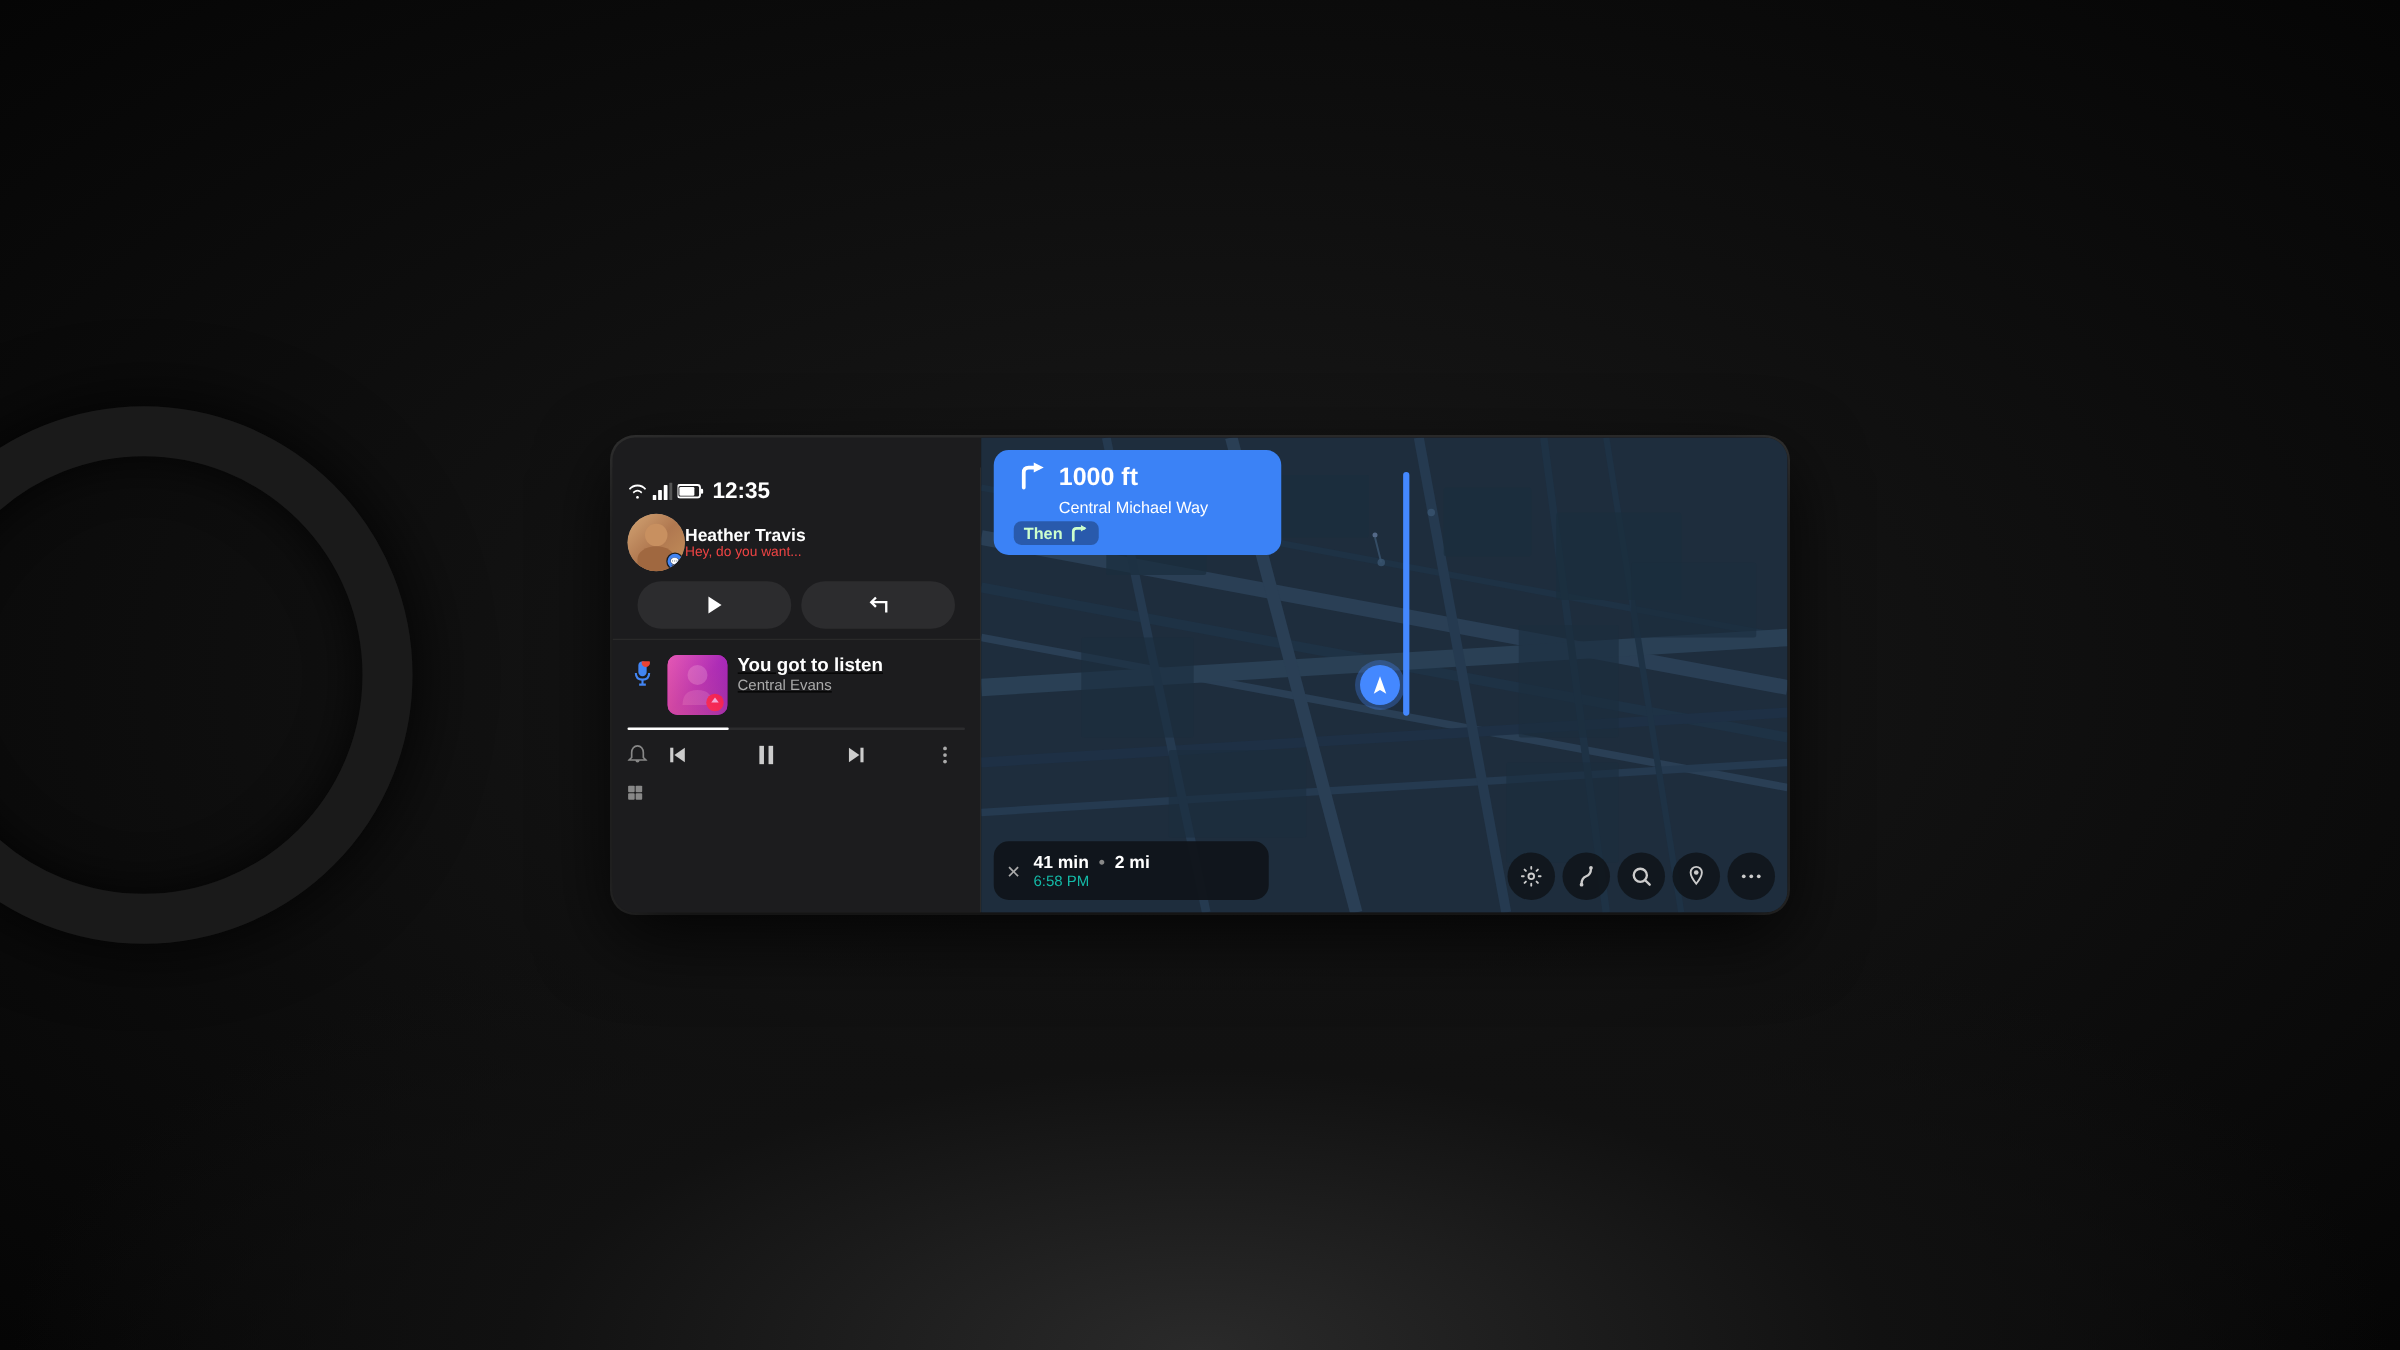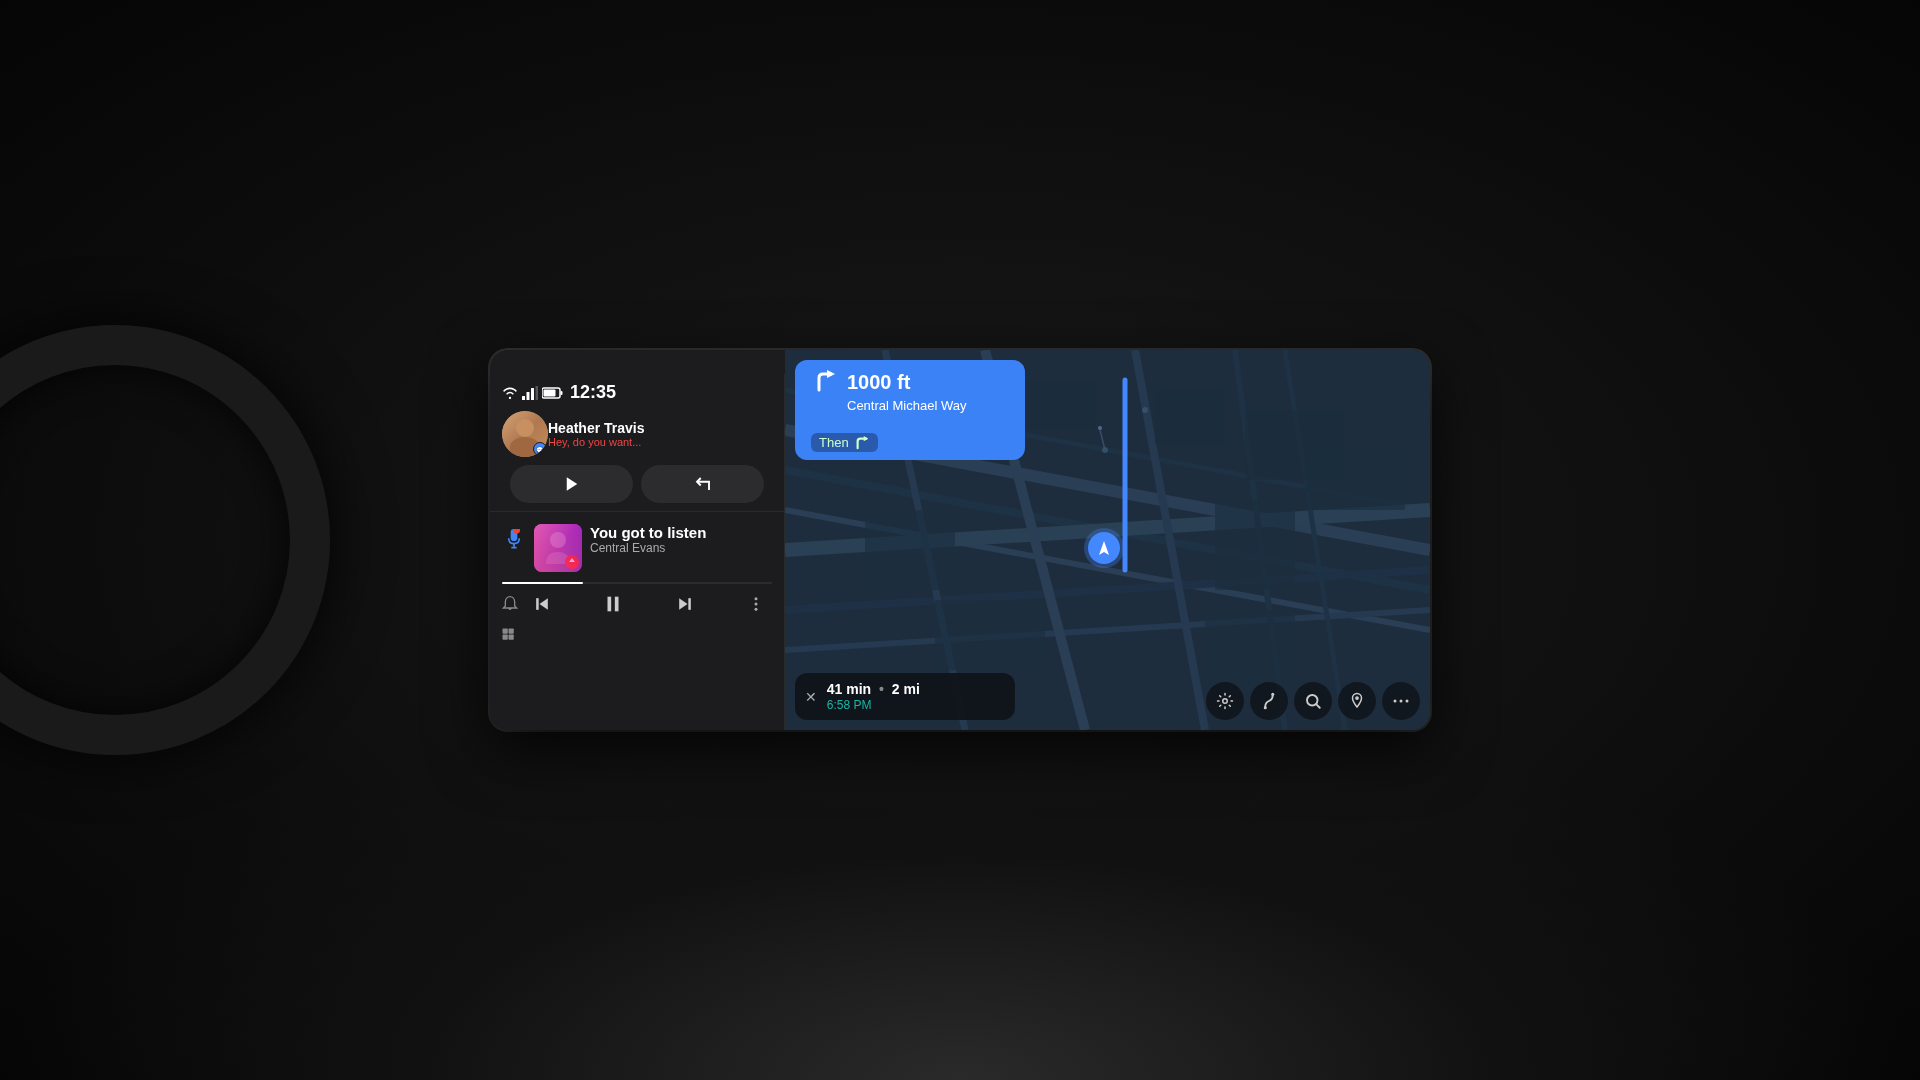--- a/index.html
+++ b/index.html
@@ -233,20 +233,21 @@
     .album-art::before {
       content: '';
       position: absolute;
       inset: 0;
       background: linear-gradient(45deg, rgba(255,100,150,0.6) 0%, rgba(200,50,200,0.4) 100%);
     }
 
     .track-info {
       flex: 1;
       min-width: 0;
+      text-decoration: underline;
     }
 
     .track-title {
       font-size: 15px;
       font-weight: 600;
       color: #ffffff;
       white-space: nowrap;
       overflow: hidden;
       text-overflow: ellipsis;
     }
@@ -659,21 +660,21 @@
         <div class="nav-distance-row">
           <div class="nav-arrow">
             <svg viewBox="0 0 28 28" width="28" height="28">
               <path d="M8,22 L8,10 Q8,6 12,6 L20,6" stroke="white" stroke-width="3" fill="none" stroke-linecap="round"></path>
               <polygon points="16,2 24,6 16,10" fill="white"></polygon>
             </svg>
           </div>
           <span class="nav-distance">1000 ft</span>
         </div>
         <div class="nav-road">Central Michael Way</div>
-        <div style="margin-top: 20px; margin-left: 0;">
+        <div style="margin-top: 4px; margin-left: 0; font-weight: bold;">
           <span style="background:rgba(0,0,0,0.3); border-radius:6px; padding:2px 8px; display:inline-flex; align-items:center; gap:5px;">
             <span style="font-size:13px;color:#ccffcc;">Then</span>
             <svg viewBox="0 0 18 16" width="16" height="14">
               <path d="M4,14 L4,6 Q4,3 7,3 L14,3" stroke="#ccffcc" stroke-width="2.5" fill="none" stroke-linecap="round"></path>
               <polygon points="11,0 16,3 11,6" fill="#ccffcc"></polygon>
             </svg>
           </span>
         </div>
       </div>
 

